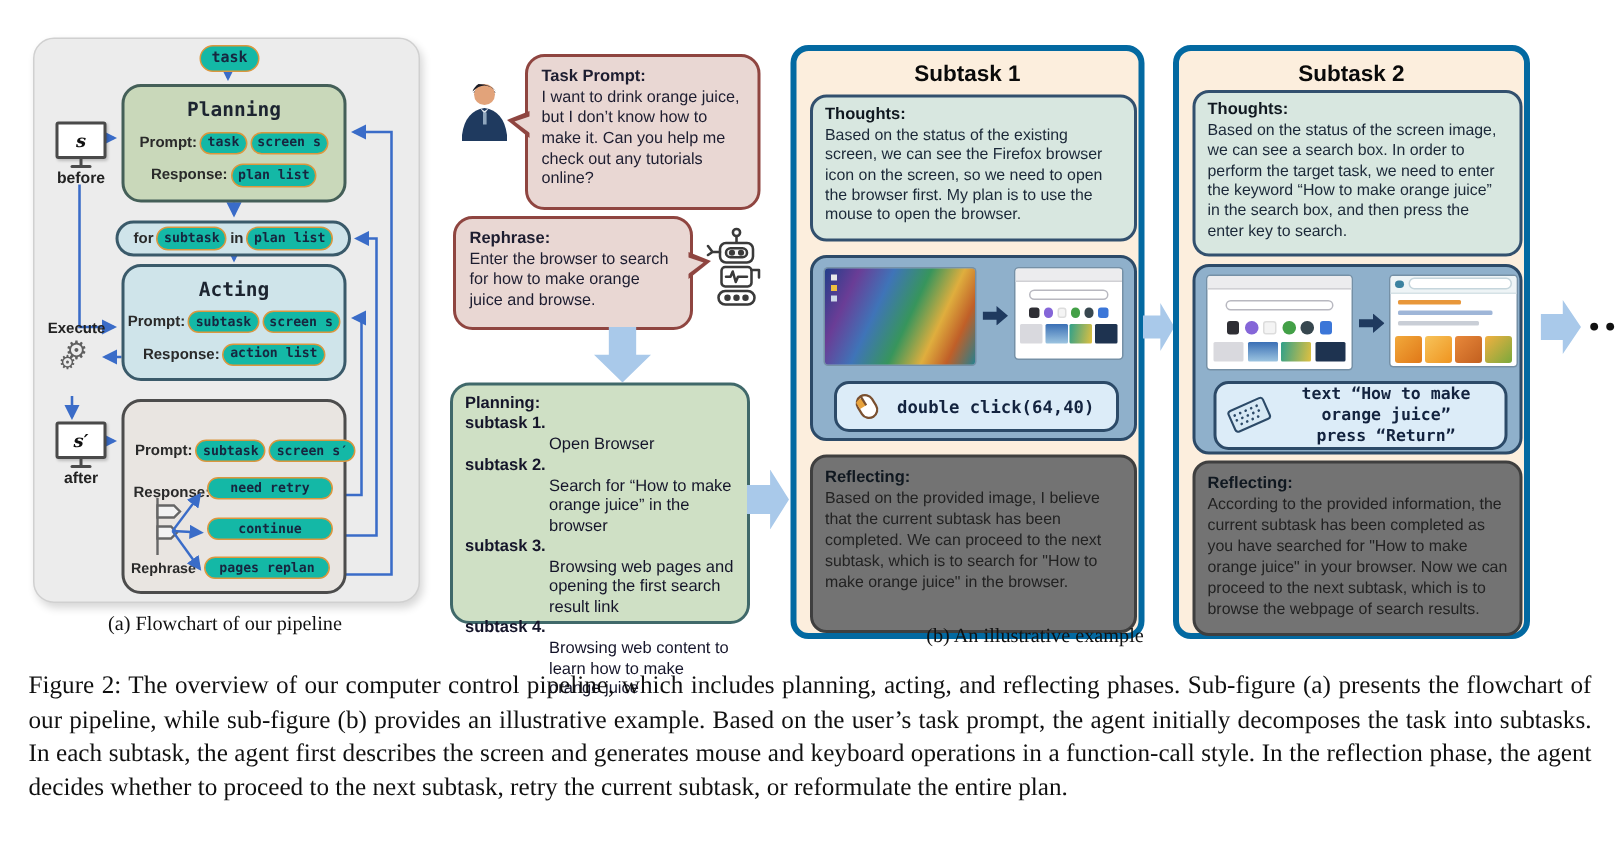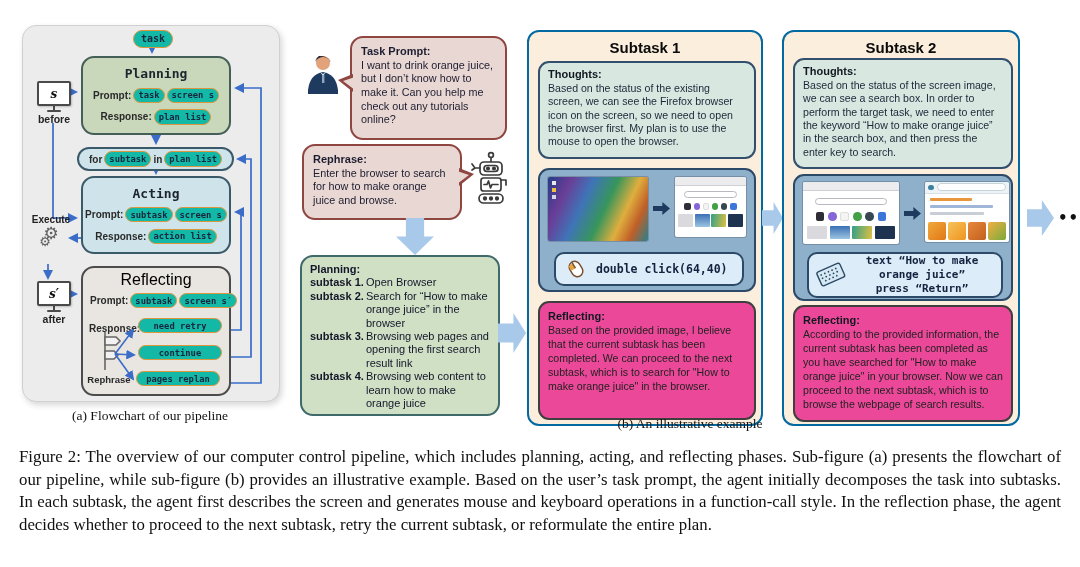--- a/index.html
+++ b/index.html
@@ -60,35 +60,35 @@
   #bubbleTask{left:350px;top:36px;width:157px;height:104px;}
   #bubbleReph{left:302px;top:144px;width:160px;height:76px;}
   #personIcon{left:303px;top:52px;} #robotIcon{left:466px;top:151px;}
   #arrowDown{left:396px;top:218px;width:38px;height:37px;background:#a9c9ea;
              clip-path:polygon(26% 0,74% 0,74% 50%,100% 50%,50% 100%,0 50%,26% 50%);}
   #plan{position:absolute;left:300px;top:255px;width:200px;height:161px;background:#cfe0c5;border:2px solid #40696a;
         border-radius:13px;padding:6px 8px;box-sizing:border-box;font:11px/1.22 "Liberation Sans",sans-serif;color:#15152a;}
   #plan .ptt{font-weight:bold;}
   .plan-row{display:flex;}
   .plan-row .lbl{font-weight:bold;width:56px;flex:none;}
-  .plan-row .txt{flex:1;}
+  .plan-row .txt{flex:1;margin-top:14px;}
   .rarrow{position:absolute;background:#a9c9ea;
           clip-path:polygon(0 26%,55% 26%,55% 0,100% 50%,55% 100%,55% 74%,0 74%);}
   #ar1{left:498px;top:313px;width:28px;height:40px;}
   #ar2{left:762px;top:202px;width:21px;height:32px;}
   #ar3{left:1027px;top:200px;width:27px;height:36px;}
   #dots{position:absolute;left:1058px;top:209px;font:bold 15px "DejaVu Sans",sans-serif;color:#111;letter-spacing:1px;}
 
   
-  .panel{position:absolute;top:30px;height:396px;background:#fceedd;border:2px solid #0369a1;border-radius:12px;box-sizing:border-box;}
+  .panel{position:absolute;top:30px;height:396px;background:#fceedd;border:4px solid #0369a1;border-radius:12px;box-sizing:border-box;}
   #s1{left:527px;width:236px;} #s2{left:782px;width:238px;}
   .ptitle{text-align:center;font:bold 15px "Liberation Sans",sans-serif;color:#0a0a0a;margin-top:7px;}
   .tbox{position:absolute;left:9px;background:#d8e7e0;border:2px solid #32506e;border-radius:11px;
         padding:5px 8px;box-sizing:border-box;font:10.6px/1.26 "Liberation Sans",sans-serif;color:#1b2838;}
-  .rbox{position:absolute;left:9px;background:#ec4899;border:2px solid #3f3f3f;border-radius:11px;
+  .rbox{position:absolute;left:9px;background:#737373;border:2px solid #3f3f3f;border-radius:11px;
         padding:6px 8px;box-sizing:border-box;font:10.6px/1.32 "Liberation Sans",sans-serif;color:#222;}
   .tbox b,.rbox b{font-size:11px;color:#101820;}
   .sbox{position:absolute;left:9px;background:#8fb0cb;border:2.5px solid #2c4a68;border-radius:11px;box-sizing:border-box;}
   #s1 .tbox{top:29px;width:218px;height:98px;}
   #s1 .sbox{top:136px;width:218px;height:124px;}
   #s1 .rbox{top:269px;width:218px;height:119px;}
   #s2 .tbox{top:26px;width:220px;height:111px;}
   #s2 .sbox{top:142px;width:220px;height:127px;}
   #s2 .rbox{top:273px;width:220px;height:117px;}
   .apill{position:absolute;background:#dcecf8;border:2px solid #2c4a68;border-radius:10px;display:flex;
@@ -186,21 +186,20 @@
         <span class="pill">subtask</span>
         <span class="pill">screen s</span>
       </div>
       <div class="frow">
         <span>Response:</span>
         <span class="pill">action list</span>
       </div>
     </div>
 
     <div id="reflectF">
-      <div class="t">Reflecting</div>
       <div class="frow" id="rf-prompt">
         <span>Prompt:</span>
         <span class="pill">subtask</span>
         <span class="pill">screen s′</span>
       </div>
       <div id="rf-resp">Response:</div>
       <div class="pill rp" id="p-retry">need retry</div>
       <div class="pill rp" id="p-cont">continue</div>
       <div class="pill rp" id="p-replan">pages replan</div>
       <svg id="signpost" width="26" height="42" viewBox="0 0 26 42">

